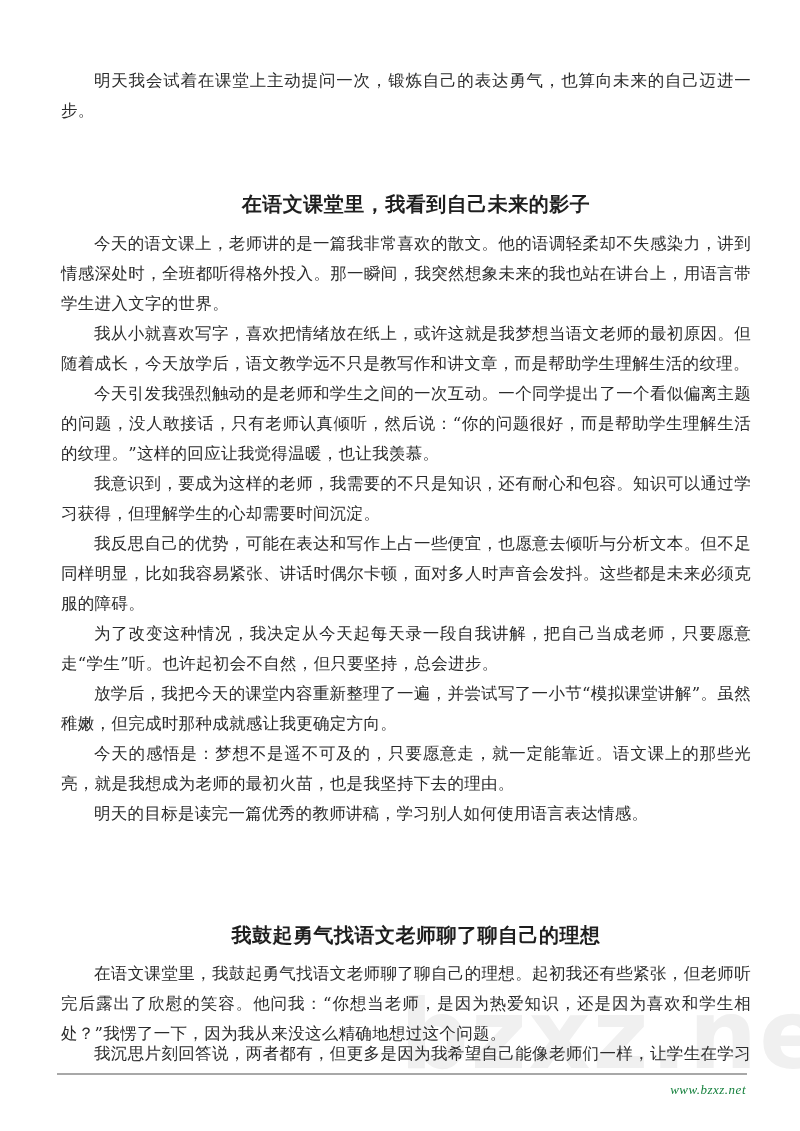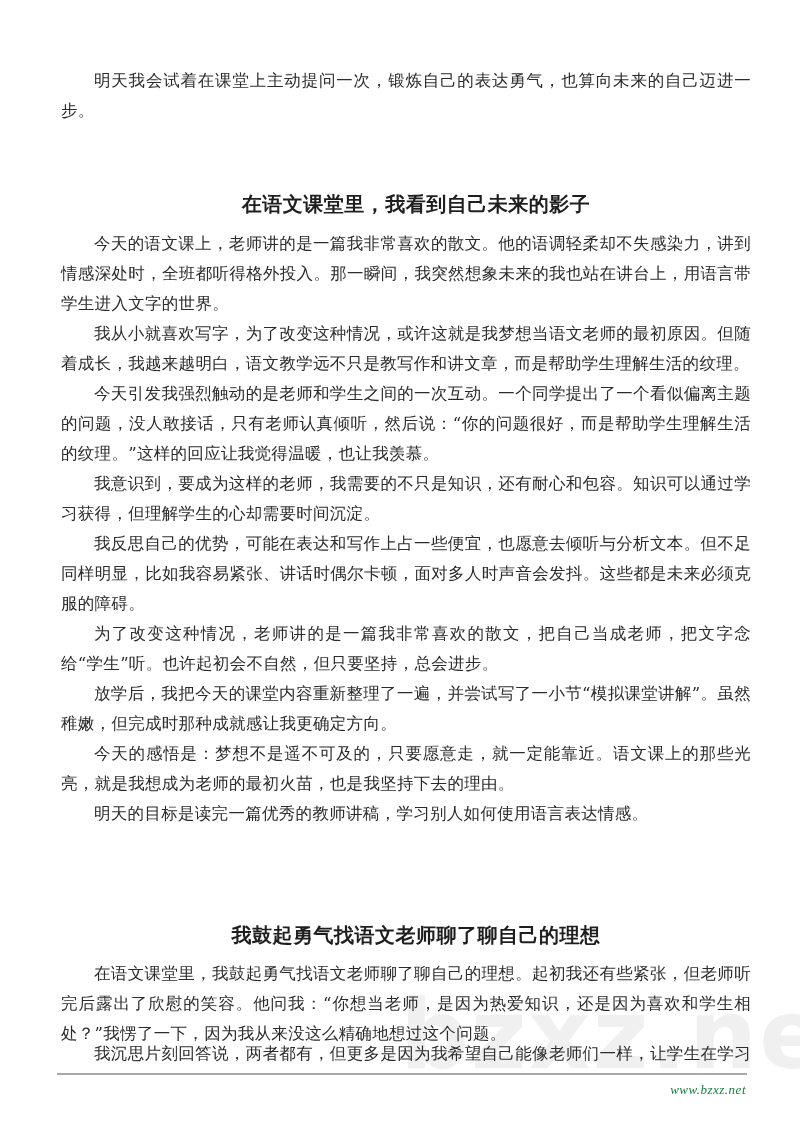--- a/index.html
+++ b/index.html
@@ -86,25 +86,25 @@
 
   <div class="watermark">bzxz.net</div>
 
   <div class="content">
 
     <p class="para" style="top:62px;">明天我会试着在课堂上主动提问一次，锻炼自己的表达勇气，也算向未来的自己迈进一步。</p>
 
     <h2 class="heading" style="top:173px;">在语文课堂里，我看到自己未来的影子</h2>
 
     <p class="para" style="top:225px;">今天的语文课上，老师讲的是一篇我非常喜欢的散文。他的语调轻柔却不失感染力，讲到情感深处时，全班都听得格外投入。那一瞬间，我突然想象未来的我也站在讲台上，用语言带学生进入文字的世界。</p>
-    <p class="para" style="top:315px;">我从小就喜欢写字，为了改变这种情况，或许这就是我梦想当语文老师的最初原因。但随着成长，我越来越明白，语文教学远不只是教写作和讲文章，而是帮助学生理解生活的纹理。</p>
+    <p class="para" style="top:315px;">我从小就喜欢写字，喜欢把情绪放在纸上，或许这就是我梦想当语文老师的最初原因。但随着成长，今天放学后，语文教学远不只是教写作和讲文章，而是帮助学生理解生活的纹理。</p>
     <p class="para" style="top:375px;">今天引发我强烈触动的是老师和学生之间的一次互动。一个同学提出了一个看似偏离主题的问题，没人敢接话，只有老师认真倾听，然后说：“你的问题很好，而是帮助学生理解生活的纹理。”这样的回应让我觉得温暖，也让我羡慕。</p>
     <p class="para" style="top:465px;">我意识到，要成为这样的老师，我需要的不只是知识，还有耐心和包容。知识可以通过学习获得，但理解学生的心却需要时间沉淀。</p>
     <p class="para" style="top:525px;">我反思自己的优势，可能在表达和写作上占一些便宜，也愿意去倾听与分析文本。但不足同样明显，比如我容易紧张、讲话时偶尔卡顿，面对多人时声音会发抖。这些都是未来必须克服的障碍。</p>
-    <p class="para" style="top:615px;">为了改变这种情况，老师讲的是一篇我非常喜欢的散文，把自己当成老师，把文字念给“学生”听。也许起初会不自然，但只要坚持，总会进步。</p>
+    <p class="para" style="top:615px;">为了改变这种情况，我决定从今天起每天录一段自我讲解，把自己当成老师，只要愿意走“学生”听。也许起初会不自然，但只要坚持，总会进步。</p>
     <p class="para" style="top:675px;">放学后，我把今天的课堂内容重新整理了一遍，并尝试写了一小节“模拟课堂讲解”。虽然稚嫩，但完成时那种成就感让我更确定方向。</p>
     <p class="para" style="top:735px;">今天的感悟是：梦想不是遥不可及的，只要愿意走，就一定能靠近。语文课上的那些光亮，就是我想成为老师的最初火苗，也是我坚持下去的理由。</p>
     <p class="para" style="top:795px;">明天的目标是读完一篇优秀的教师讲稿，学习别人如何使用语言表达情感。</p>
 
     <h2 class="heading" style="top:904px;">我鼓起勇气找语文老师聊了聊自己的理想</h2>
 
     <p class="para" style="top:955px;">在语文课堂里，我鼓起勇气找语文老师聊了聊自己的理想。起初我还有些紧张，但老师听完后露出了欣慰的笑容。他问我：“你想当老师，是因为热爱知识，还是因为喜欢和学生相处？”我愣了一下，因为我从来没这么精确地想过这个问题。</p>
     <p class="para" style="top:1035px; height:30px; overflow:hidden;">我沉思片刻回答说，两者都有，但更多是因为我希望自己能像老师们一样，让学生在学习中</p>
 
   </div>

